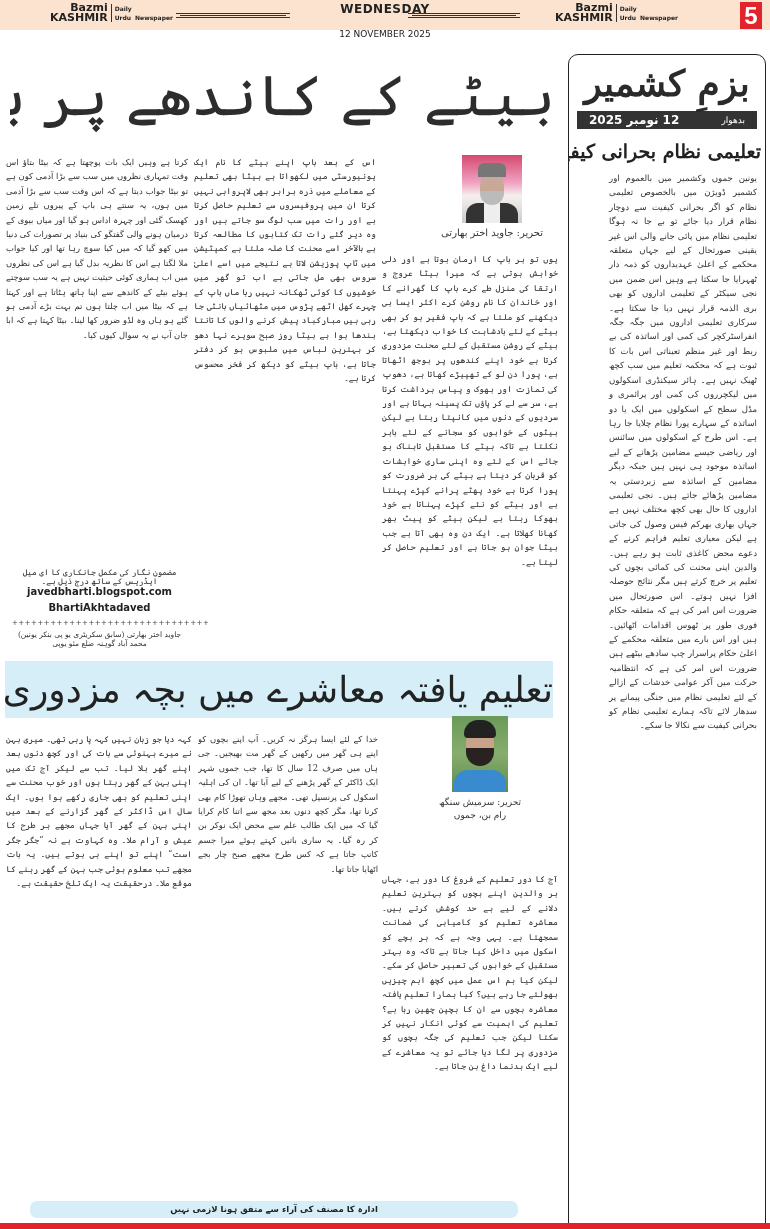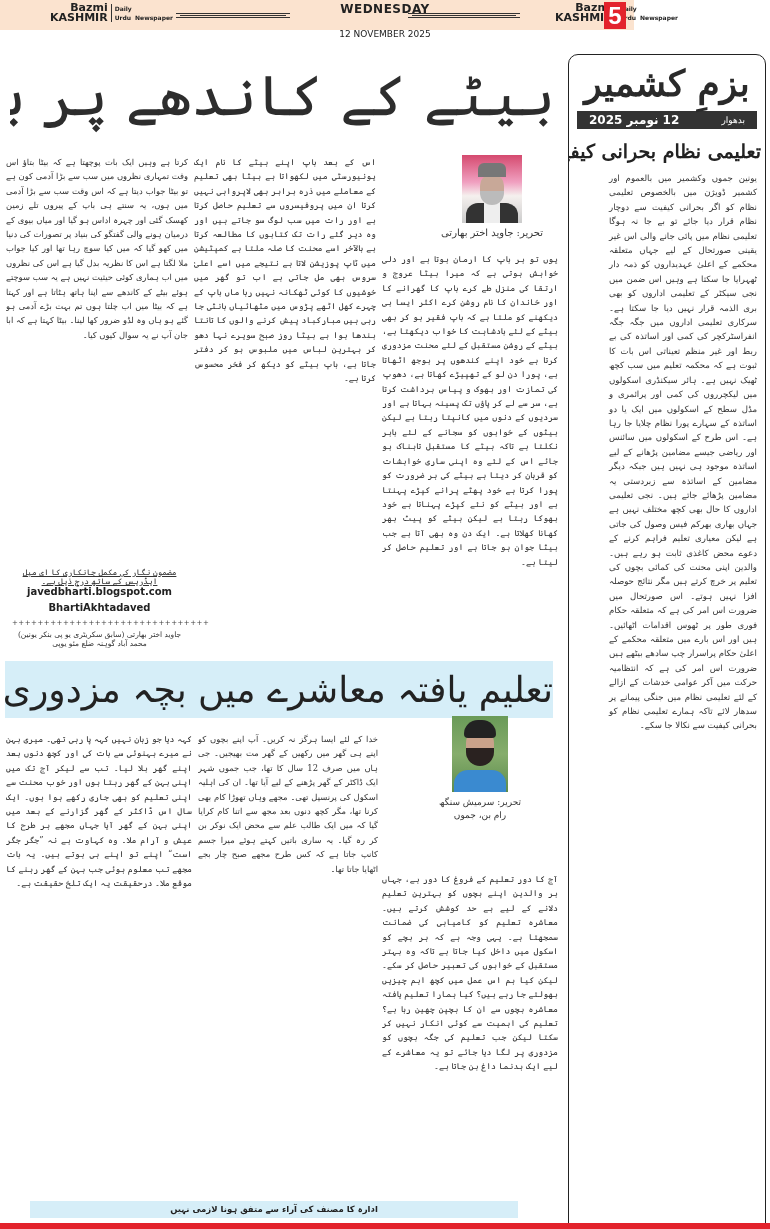--- a/index.html
+++ b/index.html
@@ -1,20 +1,20 @@
 <!DOCTYPE html>
 <html><head>
 <meta charset="utf-8">
 <style>
   * { box-sizing: border-box; margin: 0; padding: 0; }
   html, body { width: 770px; height: 1229px; background: #ffffff; overflow: hidden; }
   body { font-family: "DejaVu Sans", sans-serif; color: #222; position: relative; }
 
   
-  .masthead { position: absolute; left: 0; top: 0; width: 634px; height: 30px; background: #fbe3cf; }
+  .masthead { position: absolute; left: 0; top: 0; width: 770px; height: 30px; background: #fbe3cf; }
   .mast-logo { position: absolute; top: 3px; display: flex; align-items: center; }
   .mast-logo .brand { text-align: right; font-family: "DejaVu Sans", sans-serif; font-weight: bold; line-height: 10px; color: #222; }
   .mast-logo .brand .b1 { font-size: 11px; display: block; }
   .mast-logo .brand .b2 { font-size: 11px; display: block; }
   .mast-logo .tag { border-left: 1px solid #333; margin-left: 3px; padding-left: 3px; font-size: 6px; font-weight: bold; line-height: 9px; }
   .mast-logo .tag span { display: block; }
   .mast-logo .tag .t2 { display: flex; gap: 4px; }
   .rule { position: absolute; top: 13px; height: 5px; border-top: 1px solid #333; border-bottom: 1px solid #333; }
   .rule::after { content: ""; position: absolute; left: 4px; right: 4px; top: 1px; border-top: 1px solid #333; }
   .datebox { position: absolute; left: 310px; top: 2px; width: 150px; text-align: center; }
@@ -32,38 +32,38 @@
   .photo1 .face { position: absolute; left: 18px; top: 20px; width: 24px; height: 26px; background: #c8a898; border-radius: 40%; }
   .photo1 .beard { position: absolute; left: 18px; top: 36px; width: 24px; height: 14px; background: #bbb; border-radius: 0 0 12px 12px; }
   .photo1 .coat { position: absolute; left: 4px; top: 48px; width: 52px; height: 24px; background: #333; border-radius: 12px 12px 0 0; }
   .photo1 .shirt { position: absolute; left: 22px; top: 48px; width: 16px; height: 24px; background: #eee; }
   .byline { direction: rtl; font-family: "DejaVu Serif", serif; font-size: 10px; margin-top: 4px; color: #333; }
 
   
   .col { position: absolute; direction: rtl; text-align: justify; font-family: "DejaVu Serif", serif; font-size: 8.4px; line-height: 14.4px; color: #333; overflow: hidden; }
 
   .email-block { position: absolute; left: 12px; top: 568px; width: 175px; text-align: center; }
-  .email-block .note { direction: rtl; font-family: "DejaVu Serif", serif; font-size: 8px; color: #333; text-decoration: underline; }
+  .email-block .note { direction: rtl; font-family: "DejaVu Serif", serif; font-size: 8px; color: #333; }
   .email-block .url { font-family: "DejaVu Sans", sans-serif; font-weight: bold; font-size: 10px; margin-top: 0; color: #222; }
   .email-block .handle { font-family: "DejaVu Sans", sans-serif; font-weight: bold; font-size: 10px; margin-top: 5px; color: #222; }
   .email-block .stars { font-size: 7px; letter-spacing: 0.5px; margin-top: 6px; color: #444; }
   .email-block .sig { direction: rtl; font-family: "DejaVu Serif", serif; font-size: 7.5px; margin-top: 3px; color: #333; }
 
   
   .headline-2 { position: absolute; left: 5px; top: 661px; width: 548px; height: 57px; background: #d6eef8; direction: rtl; text-align: center; font-family: "DejaVu Serif", serif; font-size: 36px; line-height: 57px; color: #222; white-space: nowrap; overflow: hidden; }
 
   .author2 { position: absolute; left: 410px; top: 716px; width: 140px; text-align: center; }
   .photo2 { width: 56px; height: 76px; margin: 0 auto; background: linear-gradient(180deg,#6a9a58 0%, #86ad6c 50%, #5d8c4d 100%); position: relative; overflow: hidden; }
   .photo2 .hair { position: absolute; left: 12px; top: 4px; width: 32px; height: 18px; background: #222; border-radius: 14px 14px 4px 4px; }
   .photo2 .face { position: absolute; left: 14px; top: 14px; width: 28px; height: 32px; background: #c9a28a; border-radius: 40%; }
   .photo2 .beard { position: absolute; left: 14px; top: 32px; width: 28px; height: 18px; background: #2a2220; border-radius: 0 0 14px 14px; }
   .photo2 .shirt { position: absolute; left: 2px; top: 54px; width: 52px; height: 24px; background: #3a8ad0; border-radius: 14px 14px 0 0; }
   .byline2 { direction: rtl; font-family: "DejaVu Serif", serif; font-size: 9px; margin-top: 4px; color: #333; line-height: 13px; }
 
-  .disclaimer { position: absolute; left: 30px; top: 1201px; width: 488px; height: 17px; background: #d6eef8; direction: rtl; text-align: center; font-family: "DejaVu Sans", sans-serif; font-weight: bold; font-size: 8.5px; line-height: 17px; color: #222; }
+  .disclaimer { position: absolute; left: 30px; top: 1201px; width: 488px; height: 17px; background: #d6eef8; direction: rtl; text-align: center; font-family: "DejaVu Sans", sans-serif; font-weight: bold; font-size: 8.5px; line-height: 17px; color: #222; border-radius: 7px; }
   .bottom-bar { position: absolute; left: 0; top: 1223px; width: 770px; height: 6px; background: #e3232c; }
 
   
   .editorial { position: absolute; left: 568px; top: 54px; width: 198px; height: 1180px; border: 1px solid #222; border-radius: 10px; background: #fff; overflow: hidden; }
   .ed-title { direction: rtl; text-align: center; font-family: "DejaVu Serif", serif; font-size: 36px; font-weight: bold; color: #2a2a2a; margin-top: 4px; line-height: 48px; }
   .ed-datebar { margin: 4px 8px 0 8px; height: 18px; background: #333; color: #fff; display: flex; justify-content: space-between; align-items: center; padding: 0 12px; direction: rtl; }
   .ed-datebar .dw { font-family: "DejaVu Serif", serif; font-size: 9px; }
   .ed-datebar .dt { font-family: "DejaVu Sans", sans-serif; font-weight: bold; font-size: 12px; }
   .ed-headline { direction: rtl; text-align: center; font-family: "DejaVu Serif", serif; font-size: 19px; font-weight: bold; color: #222; margin: 8px 4px 4px 4px; line-height: 28px; white-space: nowrap; }
   .ed-body { direction: rtl; text-align: justify; font-family: "DejaVu Serif", serif; font-size: 8.6px; line-height: 14.4px; color: #333; padding: 2px 8px; margin-left: 32px; }

